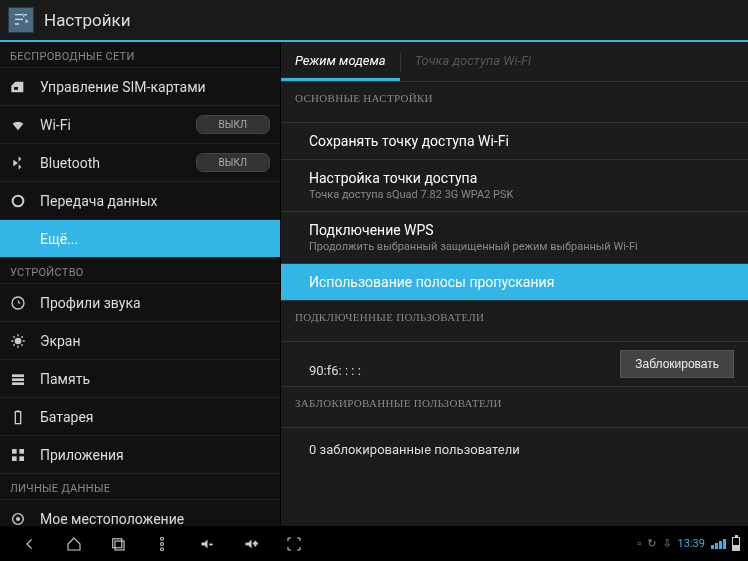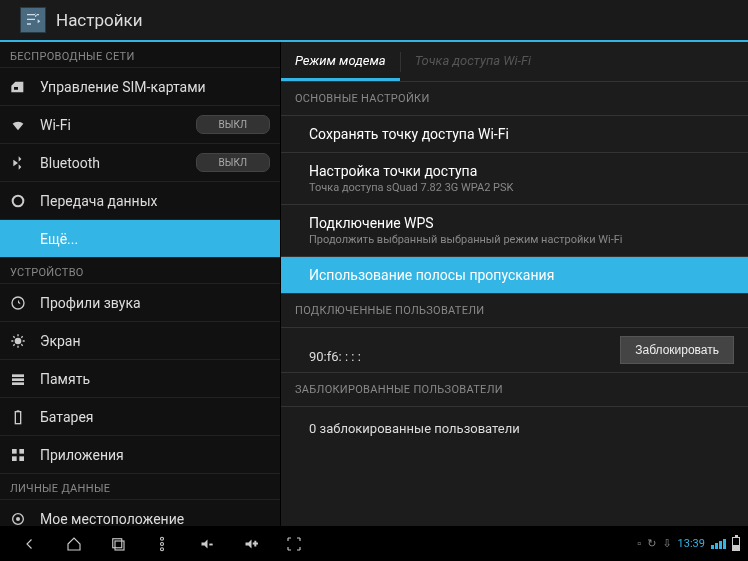--- a/index.html
+++ b/index.html
@@ -8,21 +8,21 @@
   background: #000;
   font-family: Roboto, "Segoe UI", Arial, sans-serif;
   color: #fff;
   overflow: hidden;
   position: relative;
 }
 .header {
   height: 42px;
   display: flex;
   align-items: center;
-  padding: 0 20px;
+  padding: 0 8px;
   background: #1a1a1a;
   border-bottom: 2px solid #33b5e5;
 }
 .header .app-icon {
   width: 26px; height: 26px;
   background: #4a6a80;
   display: inline-flex;
   align-items: center;
   justify-content: center;
   margin-right: 10px;
@@ -95,22 +95,23 @@
   display: flex;
   align-items: center;
   font-size: 13px;
   color: #fff;
   border-bottom: 3px solid transparent;
 }
 .tab.active { border-bottom-color: #33b5e5; }
 .tab.inactive { color: #555; }
 .tab-sep { width: 1px; height: 20px; background: #333; }
 .content .section-hdr {
-  padding: 10px 14px 10px;
+  padding: 10px 14px 18px;
   border-bottom: 1px solid #333;
+  font-family: Liberation Serif, serif;
 }
 .setting {
   padding: 10px 14px 10px 28px;
   border-bottom: 1px solid #333;
   cursor: pointer;
 }
 .setting.highlight { background: #33b5e5; }
 .setting .s-title { font-size: 14px; color: #fff; }
 .setting .s-sub { font-size: 11px; color: #888; margin-top: 2px; }
 .setting.highlight .s-title { color: #fff; }
@@ -326,21 +327,21 @@
       <div class="s-title">Сохранять точку доступа Wi-Fi</div>
     </div>
 
     <div class="setting">
       <div class="s-title">Настройка точки доступа</div>
       <div class="s-sub">Точка доступа sQuad 7.82 3G WPA2 PSK</div>
     </div>
 
     <div class="setting">
       <div class="s-title">Подключение WPS</div>
-      <div class="s-sub">Продолжить выбранный выбранный режим настройки Wi-Fi</div>
+      <div class="s-sub">Продолжить выбранный защищенный режим выбранный Wi-Fi</div>
     </div>
 
     <div class="setting highlight">
       <div class="s-title">Использование полосы пропускания</div>
     </div>
 
     <div class="section-hdr">ПОДКЛЮЧЕННЫЕ ПОЛЬЗОВАТЕЛИ</div>
 
     <div class="user-row">
       <span class="mac">90:f6:   :   :   :</span>

